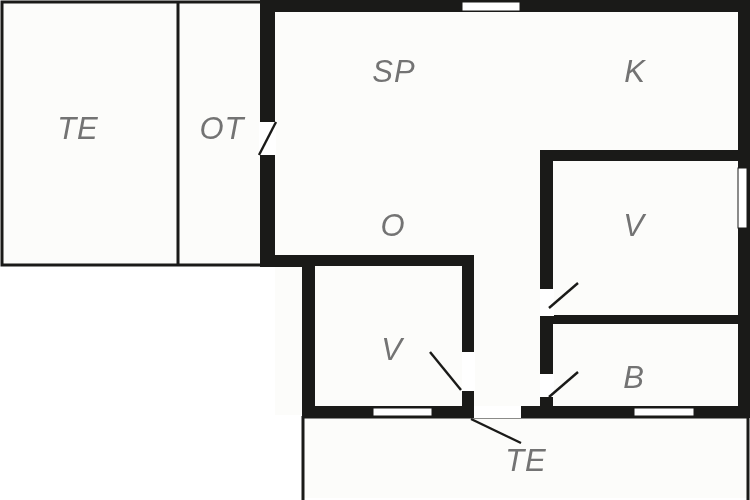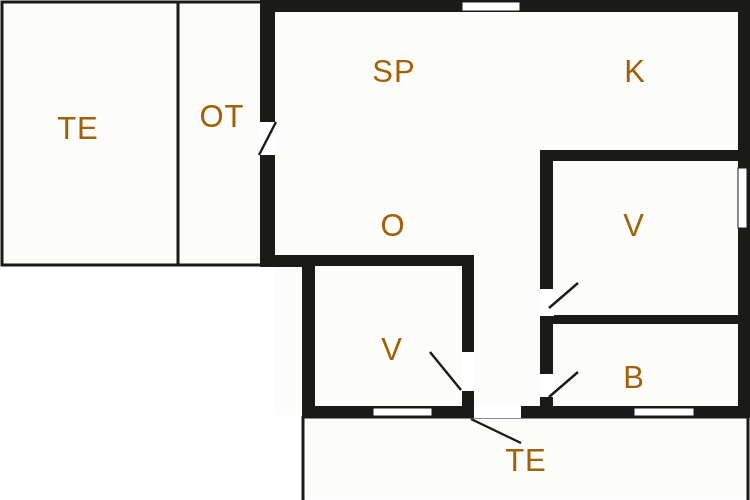--- a/index.html
+++ b/index.html
@@ -15,29 +15,30 @@
     font-family: "Liberation Sans", sans-serif;
     overflow: hidden;
   }
   #plan svg {
     position: absolute;
     left: 0;
     top: 0;
   }
   .room-label {
     position: absolute;
-    color: #a16207;
+    color: #737373;
     font-family: "Liberation Sans", sans-serif;
     font-size: 31px;
     font-weight: 400;
     letter-spacing: 1px;
     line-height: 1;
     transform: translate(-50%, -50%);
     white-space: nowrap;
     user-select: none;
+    font-style: italic;
   }
 </style>
 </head>
 <body>
 
 <div id="plan">
 
   <svg width="750" height="500" viewBox="0 0 750 500">
 
     <g>
@@ -115,21 +116,21 @@
       <line x1="259" y1="155" x2="276" y2="122"></line>
       <line x1="461" y1="390" x2="430" y2="352"></line>
       <line x1="549" y1="308" x2="578" y2="283"></line>
       <line x1="549" y1="397" x2="578" y2="372"></line>
       <line x1="471" y1="419" x2="521" y2="443"></line>
     </g>
 
   </svg>
 
   <div class="room-label" style="left:78px;  top:128px;">TE</div>
-  <div class="room-label" style="left:222px; top:116px;">OT</div>
+  <div class="room-label" style="left:222px; top:128px;">OT</div>
   <div class="room-label" style="left:394px; top:71px;">SP</div>
   <div class="room-label" style="left:635px; top:71px;">K</div>
   <div class="room-label" style="left:393px; top:225px;">O</div>
   <div class="room-label" style="left:634px; top:225px;">V</div>
   <div class="room-label" style="left:392px; top:349px;">V</div>
   <div class="room-label" style="left:634px; top:377px;">B</div>
   <div class="room-label" style="left:526px; top:460px;">TE</div>
 
 </div>
 

